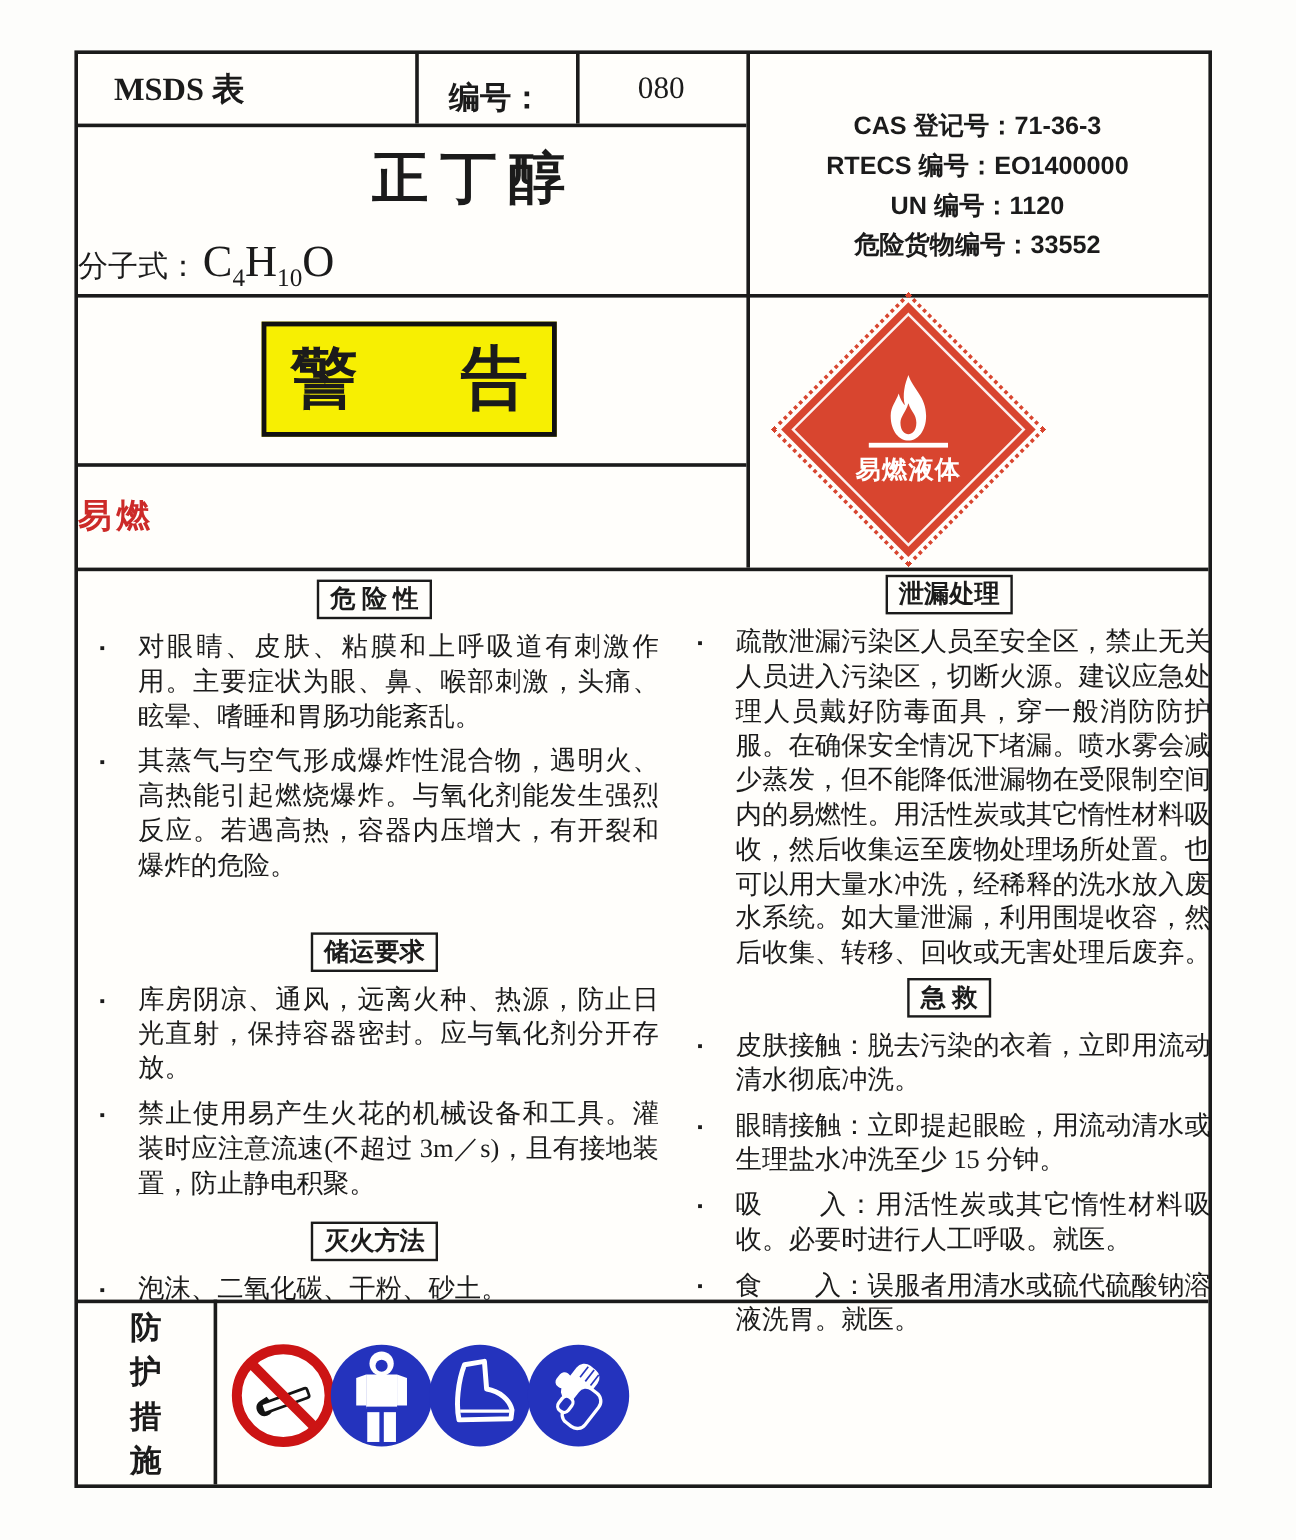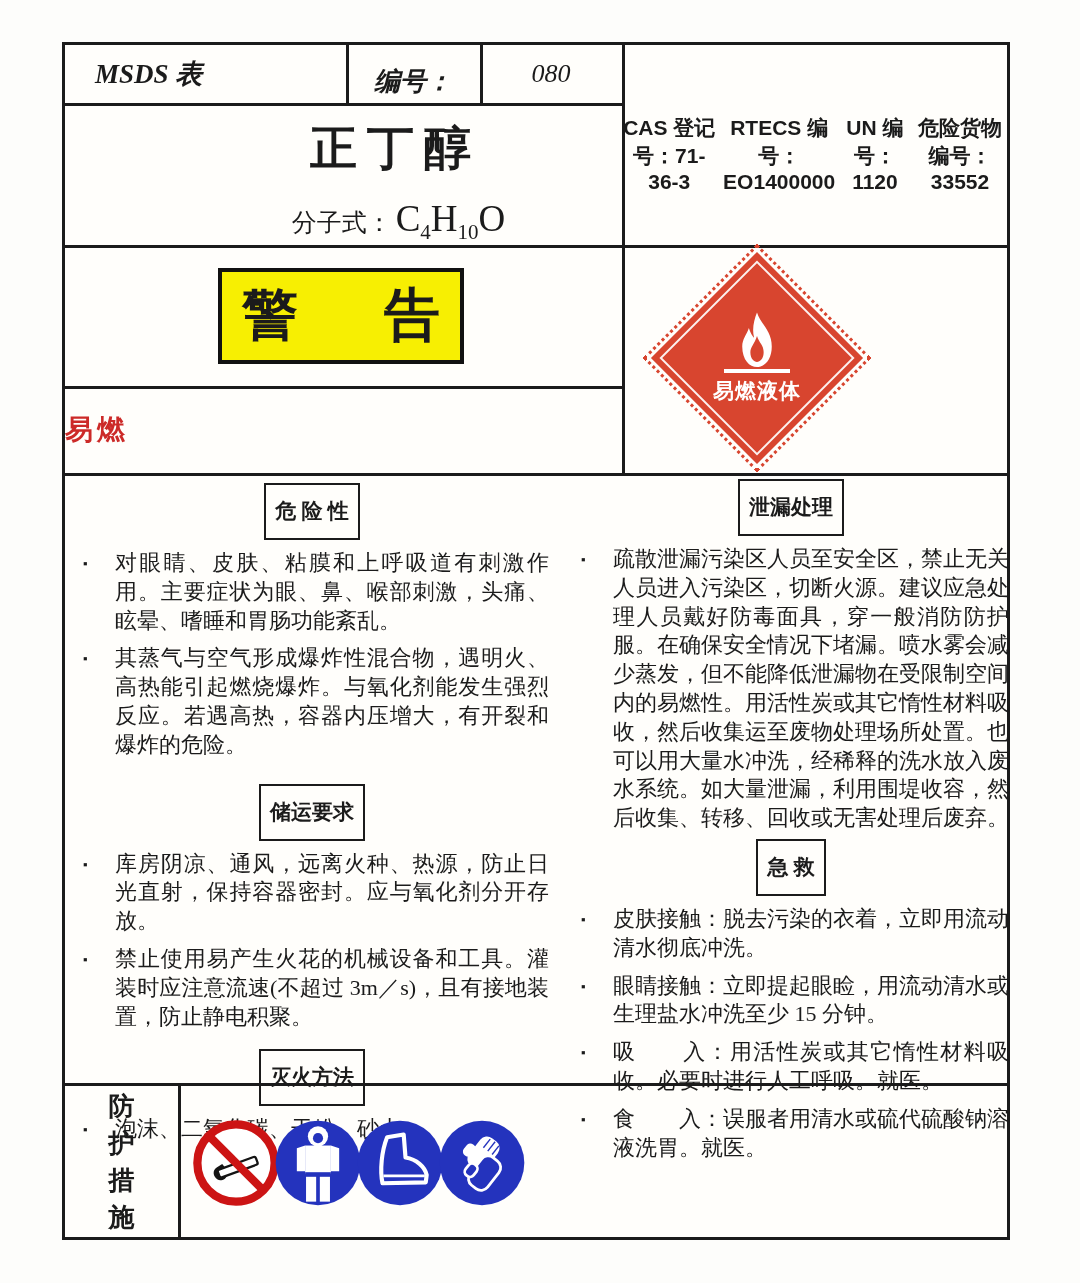--- a/index.html
+++ b/index.html
@@ -12,36 +12,36 @@
   .h-a { left:0; top:58px;  width:557px; height:3px; }
   .h-b { left:0; top:200px; width:942px; height:3px; }
   .h-c { left:0; top:341px; width:557px; height:3px; }
   .h-d { left:0; top:428px; width:942px; height:3px; }
   .h-e { left:0; top:1038px;width:942px; height:3px; }
   .v-a { left:281px; top:0; width:3px; height:58px; }
   .v-b { left:415px; top:0; width:3px; height:58px; }
   .v-c { left:557px; top:0; width:3px; height:428px; }
   .v-d { left:113px; top:1038px; width:3px; height:154px; }
 
-  .cell { position:absolute; display:flex; align-items:center;font-style:italic; }
+  .cell { position:absolute; display:flex; align-items:center; }
   .msds-cell   { left:0; top:0; width:281px; height:58px; padding-left:30px; font-size:27px; font-weight:bold; }
   .numlab-cell { left:281px; top:0; width:134px; height:72px; justify-content:center; font-size:26px; font-weight:bold; }
   .numval-cell { left:415px; top:0; width:142px; height:58px; justify-content:center; font-size:26px; }
 
   .title-row { position:absolute; left:0; top:72px; width:649px; text-align:center;
                font-size:47px; font-weight:bold; letter-spacing:10px;padding-left:12px; }
-  .formula-row { position:absolute; left:0; top:152px; width:667px; text-align:center; }
+  .formula-row { position:absolute; left:0; top:152px; width:667px; text-align:left; }
   .f-label { font-size:25px; }
   .f-big { font-size:37px; }
   .f-big sub { font-size:21px; }
 
   .registry { position:absolute; left:557px; top:0; width:385px; height:200px;
-              display:flex; flex-direction:row; justify-content:center; align-items:center;
+              display:flex; flex-direction:column; justify-content:center; align-items:center;
               gap:5px; padding-top:18px;
-              font-family:"Liberation Sans","DejaVu Sans",sans-serif; font-weight:bold; font-size:21px;text-align:center; }
+              font-family:"Liberation Sans","DejaVu Sans",sans-serif; font-weight:bold; font-size:21px; }
 
   .warn-box { position:absolute; left:153px; top:223px; width:246px; height:96px;
               background:#f7ef02; border:4px solid #111; display:flex; align-items:center;
               justify-content:center; gap:86px; font-size:56px; font-weight:bold; }
   .flam-label { position:absolute; left:0; top:366px; width:607px; text-align:left;
                 color:#cc2a28; font-size:28px; letter-spacing:4px;font-weight:bold; }
 
   
   .diamond { position:absolute; left:617px; top:238px; width:150px; height:150px;
              background:#d8452f; transform:rotate(45deg);
@@ -51,25 +51,25 @@
   .diamond-content { position:absolute; left:0; top:0; width:150px; height:150px;
                      transform:rotate(-45deg); display:flex; flex-direction:column;
                      align-items:center; justify-content:center; }
   .flame-bar { width:66px; height:4px; background:#fff; margin-top:-4px; }
   .diamond-label { color:#fff; font-weight:bold; font-size:21px; margin-top:4px; letter-spacing:1px; }
 
   
   .body-left  { position:absolute; left:10px;  top:438px; width:474px; }
   .body-right { position:absolute; left:508px; top:434px; width:436px; }
   .shead { display:block; margin:0 auto; width:max-content; border:2px solid #1b1b1b;
-           font-weight:bold; font-size:21px; padding:13px 9px; line-height:27px; }
+           font-weight:bold; font-size:21px; padding:1px 9px; line-height:27px; }
   .brow { display:flex; margin-top:9px; }
   .blt { width:40px; flex:0 0 40px; padding-left:8px; font-size:13px; line-height:29px; }
   .btxt { flex:1; font-size:22px; line-height:28.8px; text-align:justify; }
-  .mt-storage { margin-top:24px;text-align:right; }
+  .mt-storage { margin-top:41px;text-align:right; }
   .mt-fire { margin-top:18px; }
   .mt-aid { margin-top:6px; }
 
   
   .prot-label { position:absolute; left:0; top:1041px; width:113px; height:151px;
                 display:flex; flex-direction:column; align-items:center; justify-content:center;
                 font-size:26px; font-weight:bold; line-height:37px; }
   .prot-icons { position:absolute; left:125px; top:1072px; height:92px; display:flex; align-items:center; }
   .picon { width:92px; height:92px; margin-right:-10px; }
 </style>

